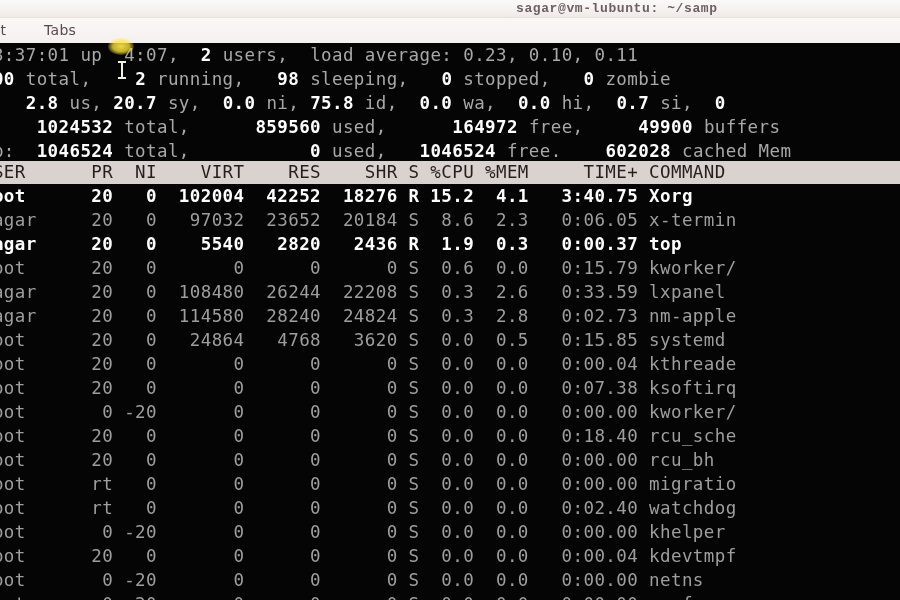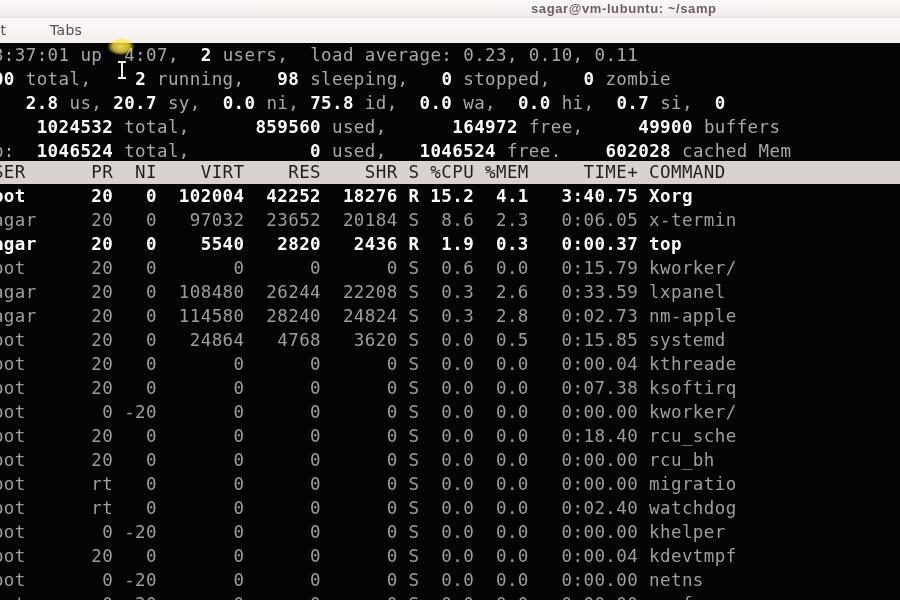--- a/index.html
+++ b/index.html
@@ -22,23 +22,23 @@
     left: 0; top: 0;
     width: 900px;
     height: 18px;
     background: linear-gradient(to bottom, #fbf9f8 0%, #f6f2f0 55%, #efeae7 100%);
     border-bottom: 1px solid #e6e0dc;
     overflow: hidden;
     box-sizing: border-box;
   }
   .titlebar-text {
     position: absolute;
-    left: 531px;
+    left: 516px;
     top: -1px;
-    font-family: Liberation Sans, sans-serif;
+    font-family: Liberation Mono, monospace;
     font-size: 13px;
     font-weight: bold;
     letter-spacing: 0.6px;
     color: #6d6064;
     white-space: nowrap;
     line-height: 19px;
   }
 
   
   .menubar {
@@ -53,21 +53,21 @@
     position: absolute;
     top: 2px;
     font-family: "DejaVu Sans", "Liberation Sans", sans-serif;
     font-size: 14px;
     color: #58494d;
     line-height: 21px;
     white-space: nowrap;
     letter-spacing: 0.3px;
   }
   .menu-edit { left: -13px; }
-  .menu-tabs { left: 50px; }
+  .menu-tabs { left: 44px; }
   .menu-help { left: 132px; margin-top: 24px; }
 
   
   .term {
     position: absolute;
     left: 0; top: 43px;
     width: 900px;
     height: 557px;
     background: #050505;
     overflow: hidden;

